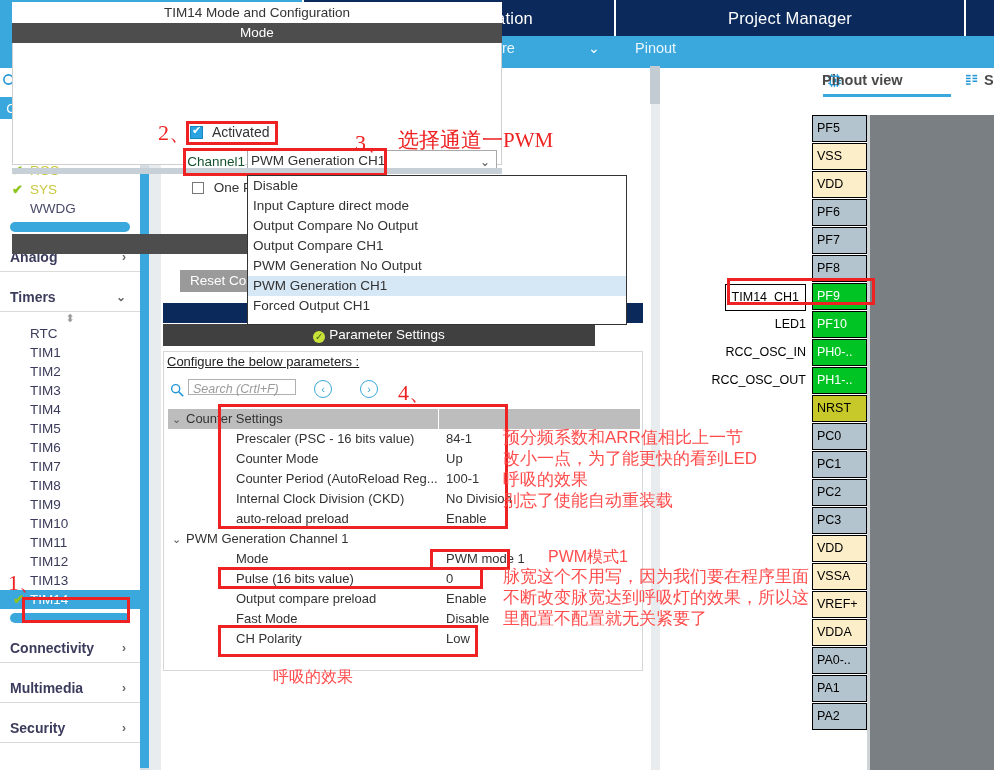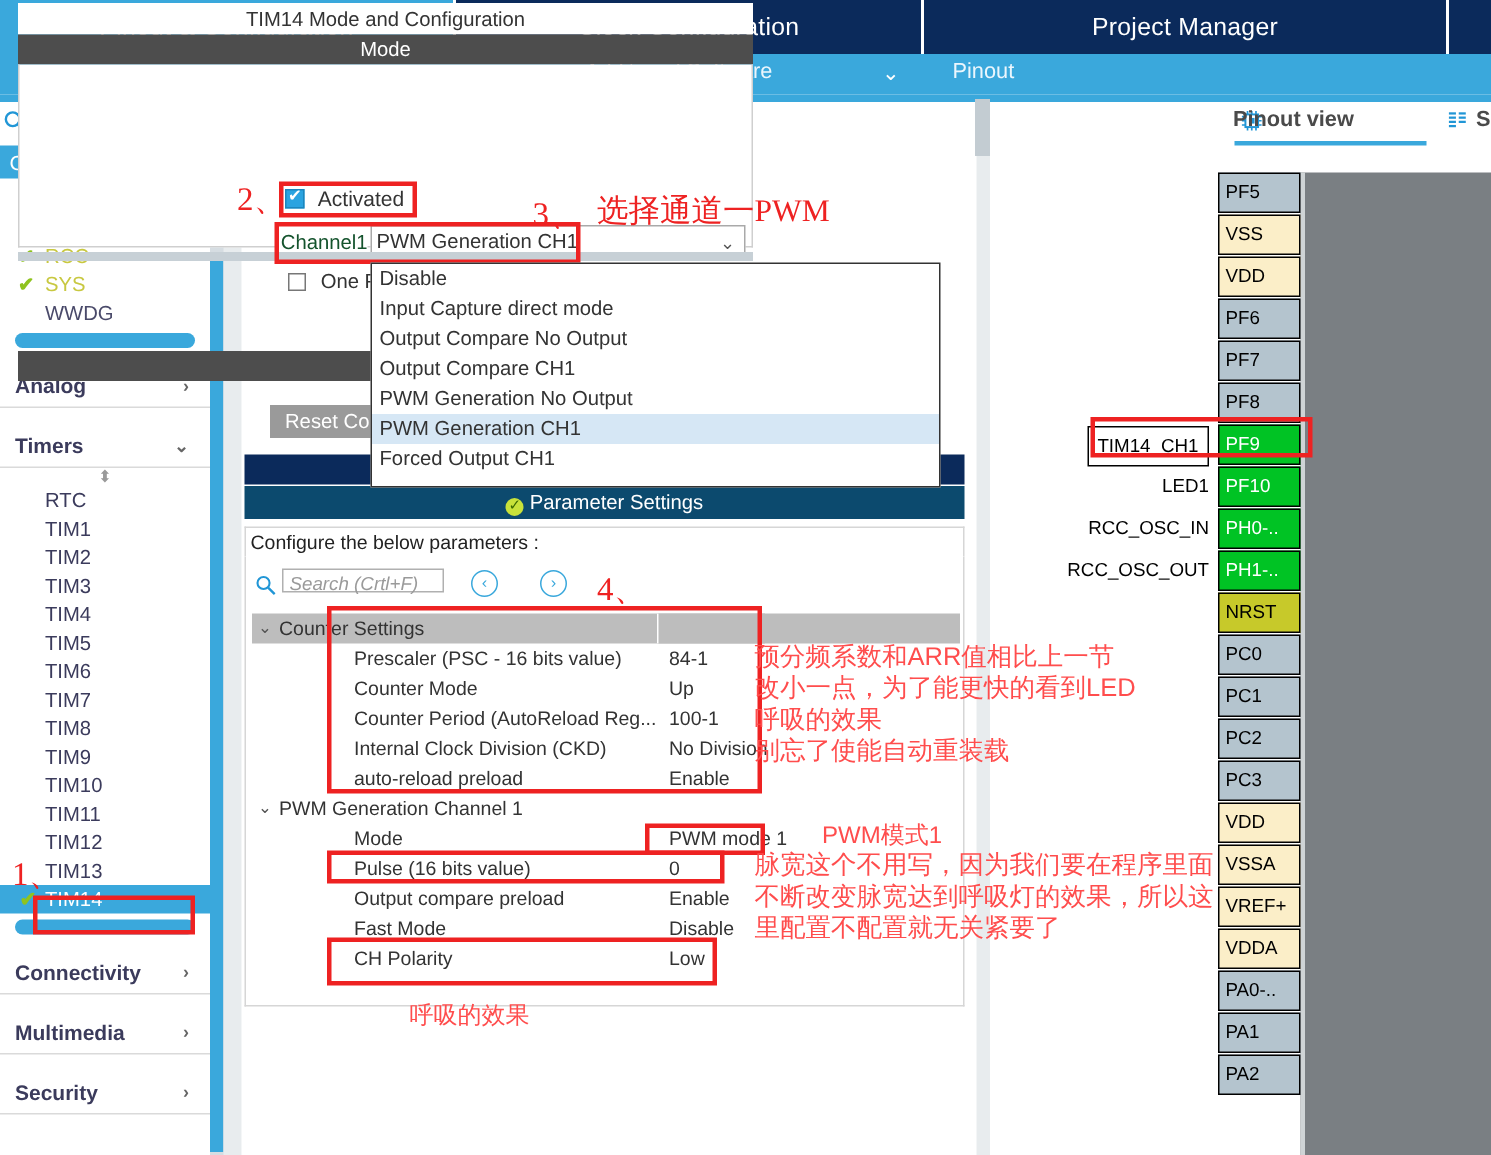--- a/index.html
+++ b/index.html
@@ -102,27 +102,27 @@
   .dd-item.sel { background:#d6e7f5; }
 
   .sec-divider { position:absolute; left:12px; top:168px; width:490px; height:6px; background:#c7d0d6; }
   .conf-hdr { position:absolute; left:12px; top:234px; width:490px; height:20px; background:#4d4d4d; }
 
   .reset-btn { position:absolute; left:180px; top:270px; width:140px; height:22px; background:#9a9a9a;
                color:#ffffff; font-size:13.5px; line-height:22px; padding-left:10px; }
 
   .bar-user { position:absolute; left:163px; top:303px; width:480px; height:20px; background:#0b2a5b;
               color:#ffffff; font-size:13.5px; line-height:20px; text-align:center; }
-  .bar-param { position:absolute; left:163px; top:324px; width:480px; height:22px; background:#0c4a6e;
+  .bar-param { position:absolute; left:163px; top:324px; width:432px; height:22px; background:#404040;
                color:#ffffff; font-size:13.5px; line-height:22px; text-align:center; }
   .okcirc { display:inline-block; width:12px; height:12px; border-radius:50%; background:#c8e23a;
             color:#3a6a00; font-size:10px; line-height:12px; text-align:center; vertical-align:-1px; margin-right:4px; }
 
   .cfg-note { position:absolute; left:163px; top:351px; width:480px; height:20px; font-size:13px;
-              color:#222; line-height:20px; padding-left:3px; border:1px solid #d6d6d6; border-bottom:none; background:#fff;}
+              color:#222; line-height:20px; padding-left:3px; border:1px solid #d6d6d6; border-bottom:none; background:#fff;text-decoration:underline;}
 
   .param-area { position:absolute; left:163px; top:371px; width:480px; height:300px; background:#ffffff;
                 border:1px solid #d6d6d6; border-top:none; }
 
   .psearch-row { position:absolute; left:0; top:8px; width:480px; height:24px; }
   .psearch-icon { position:absolute; left:6px; top:4px; width:14px; height:14px; }
   .psearch-box { position:absolute; left:24px; top:0; width:108px; height:16px; border:1px solid #b0b0b0;
                  background:#fff; font-size:12.5px; color:#9a9a9a; font-style:italic; padding-left:4px; line-height:19px; }
   .nav-circ { position:absolute; top:1px; width:18px; height:18px; border:1.5px solid #3aa8dc; border-radius:50%;
               color:#3aa8dc; font-size:11px; text-align:center; line-height:16px; }

